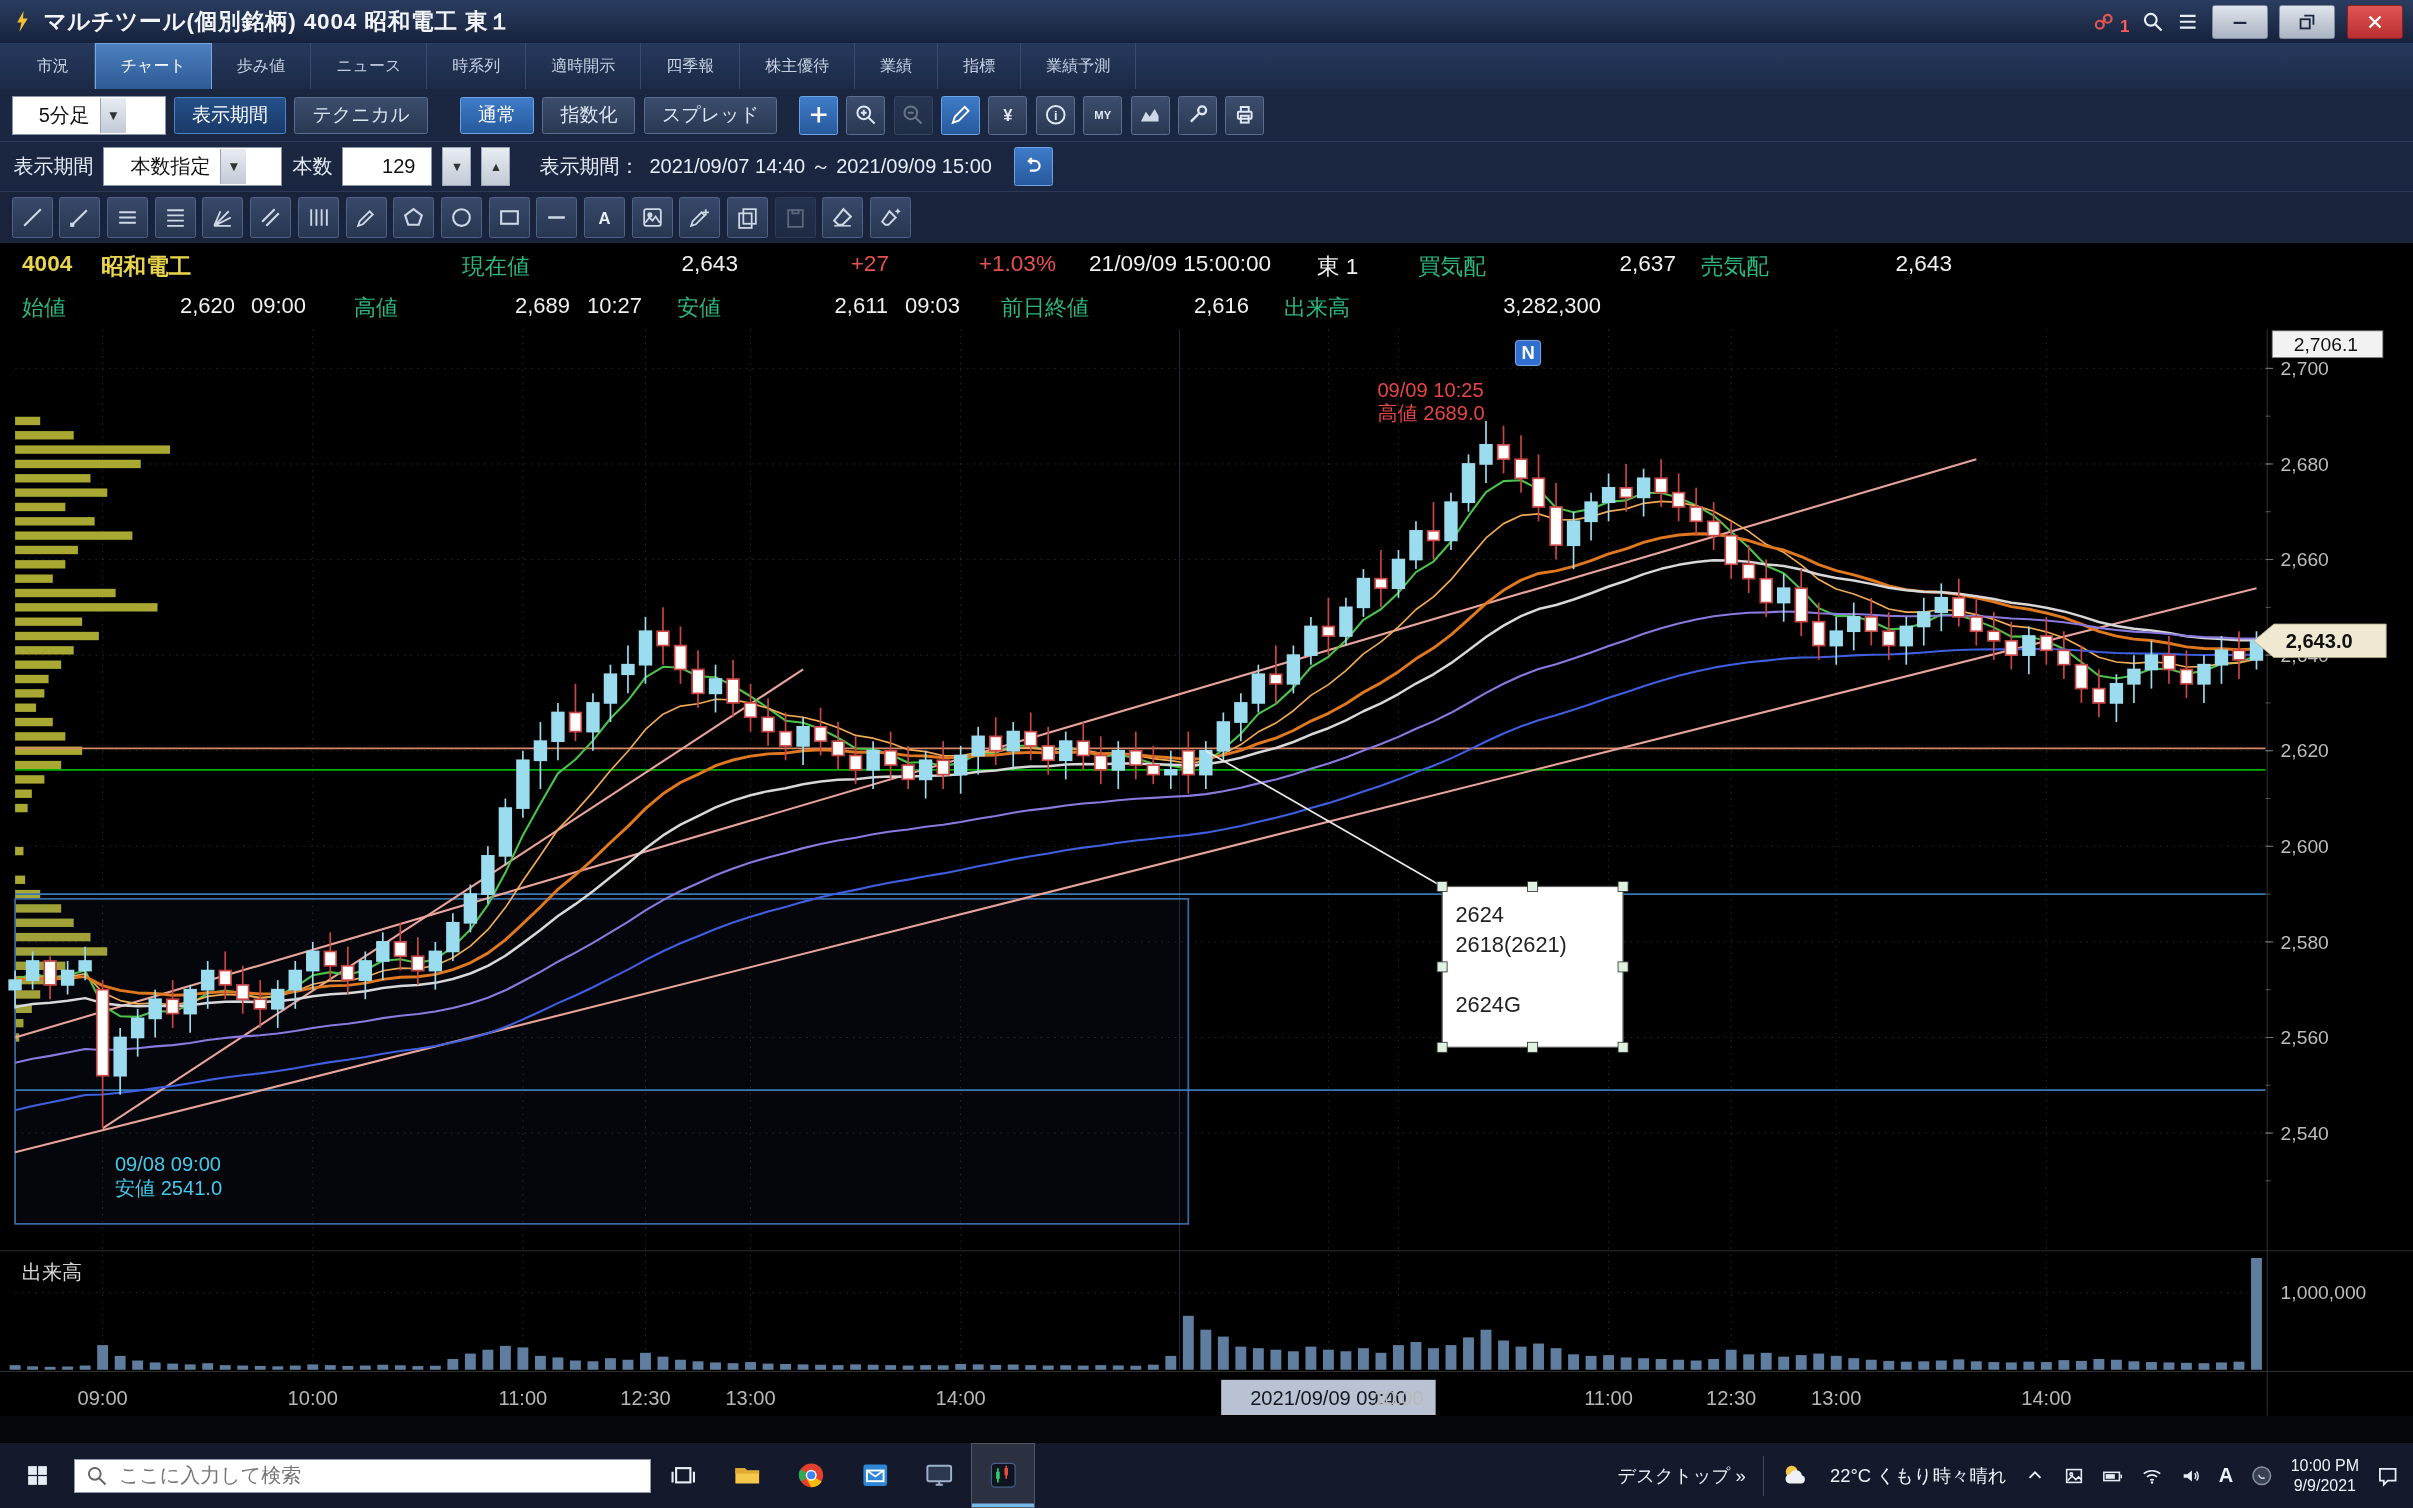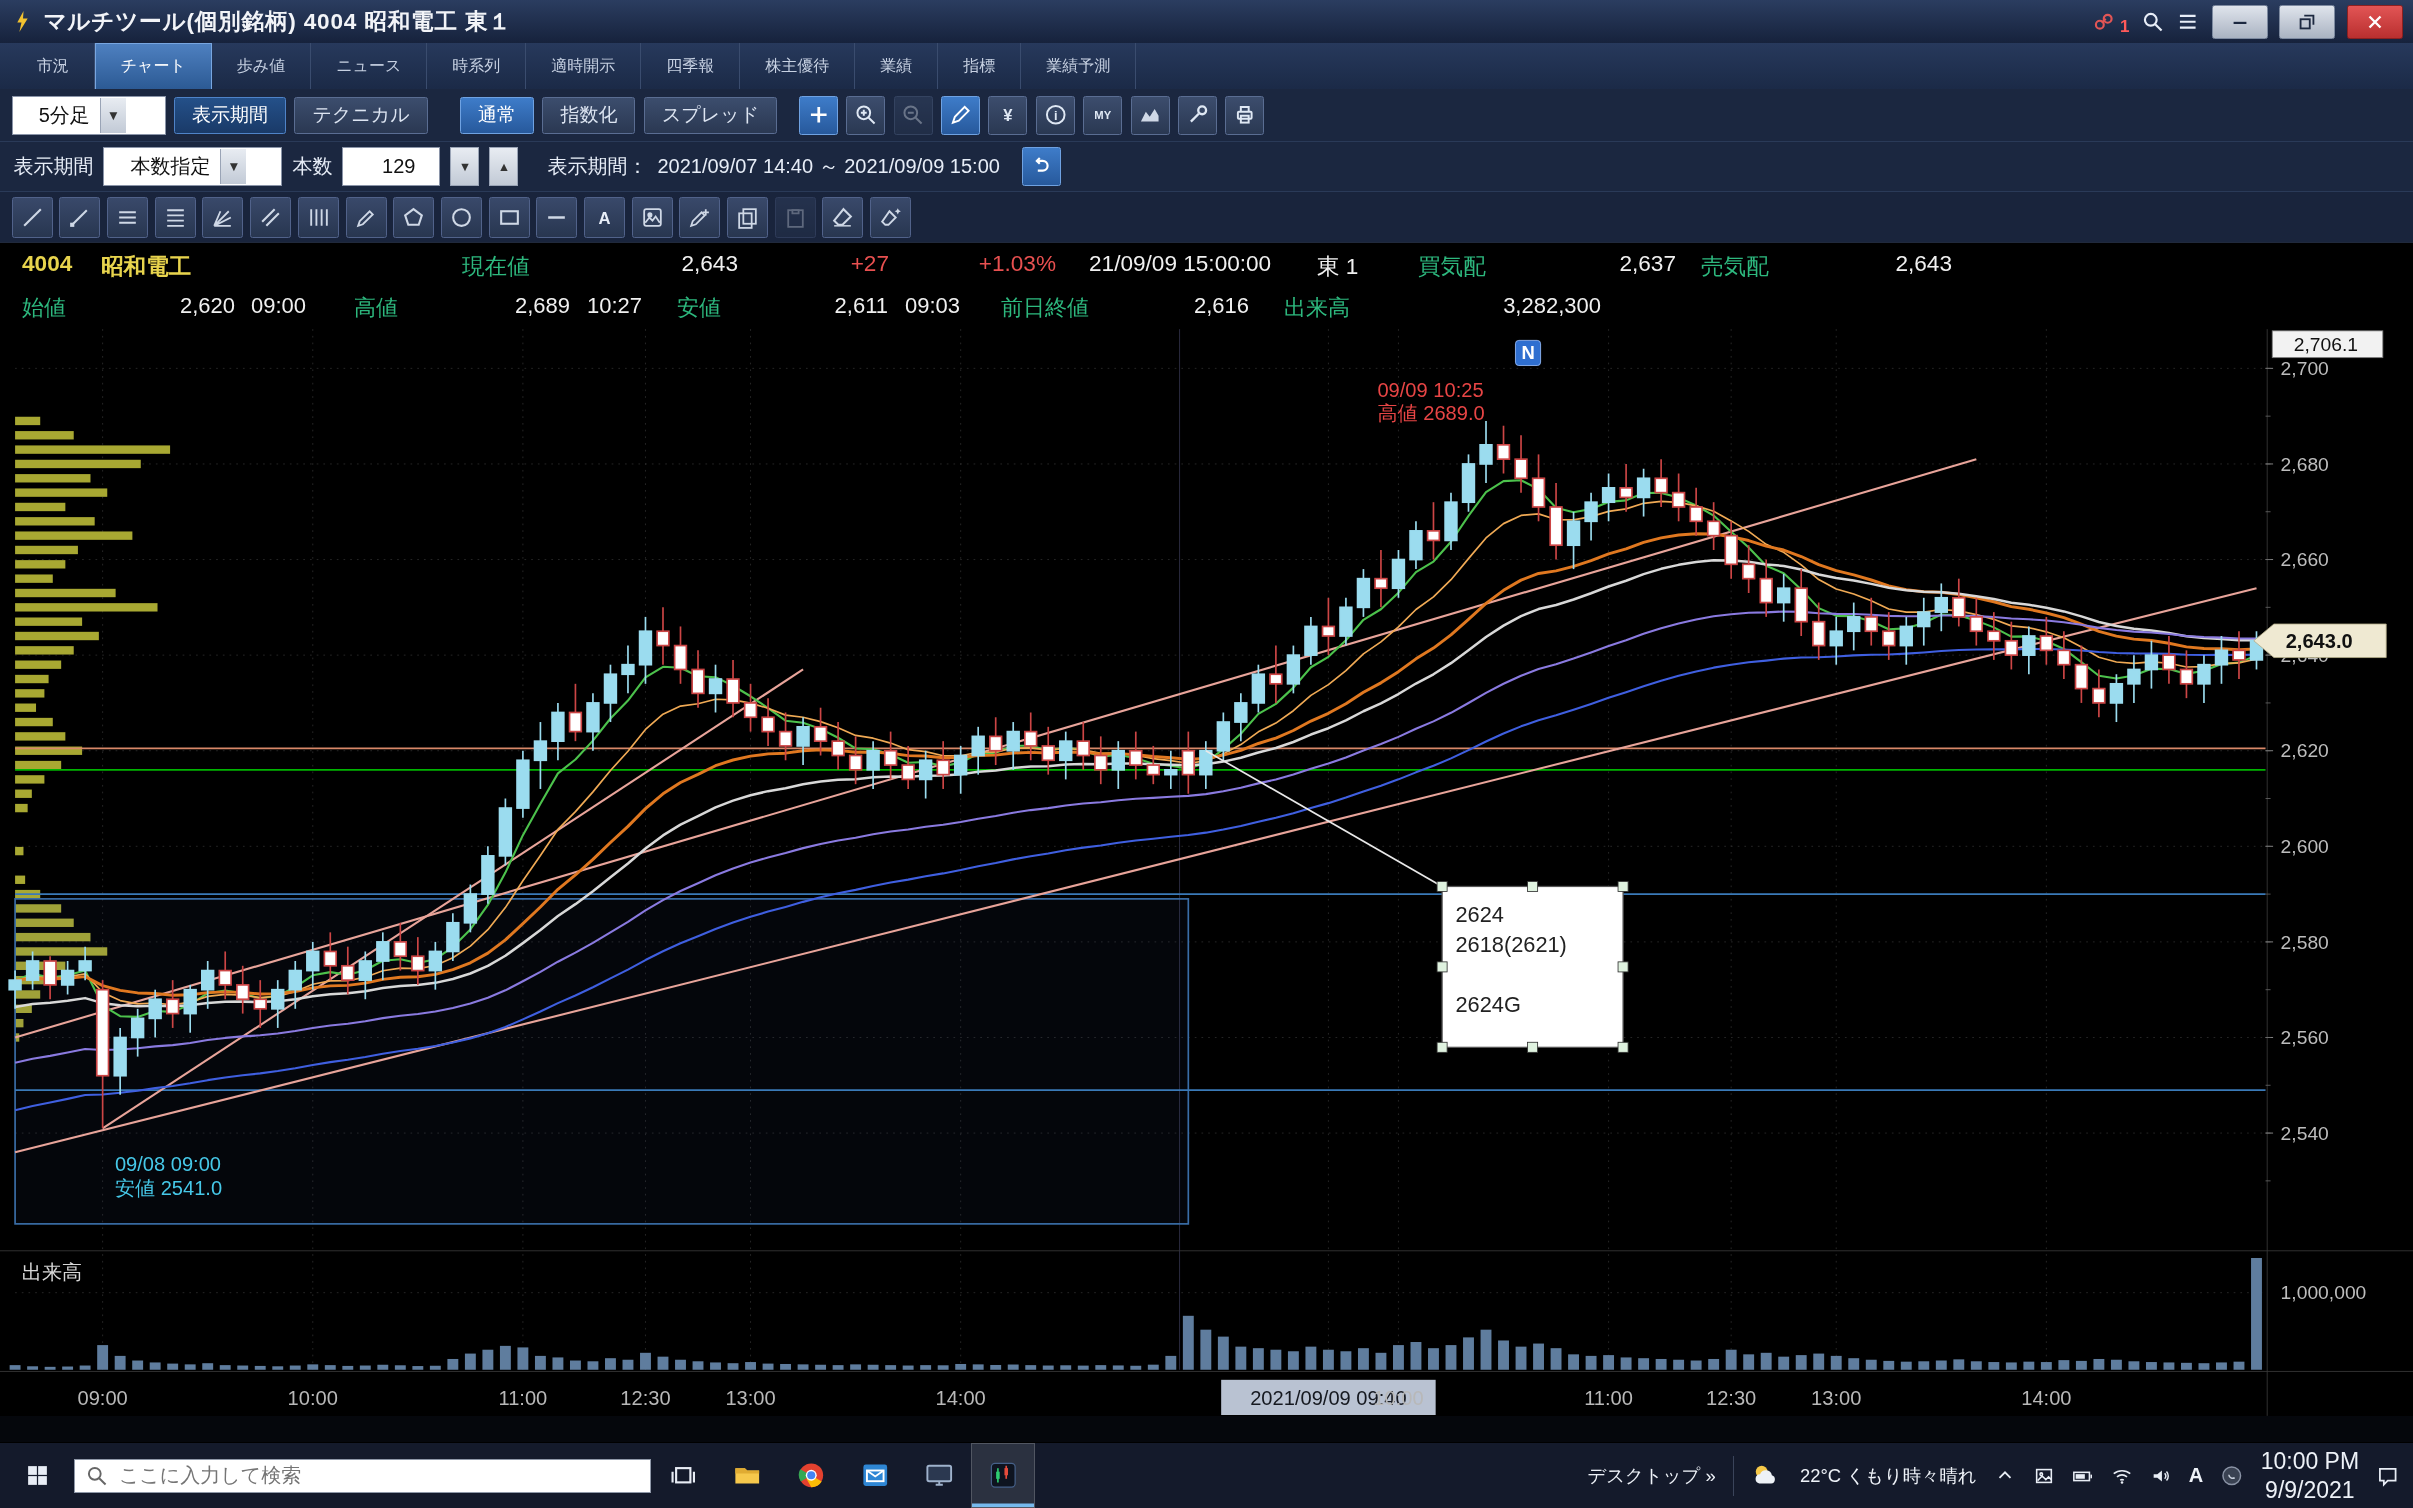--- a/index.html
+++ b/index.html
@@ -31,21 +31,21 @@
   .tbtn{height:37px;padding:0 17px;font-size:19px;color:#dde5f2;display:flex;align-items:center;
     background:linear-gradient(#3c4d6d,#2a3852);border:0.8px solid #5a6d92;border-radius:2.5px;}
   .tbtn.pressed{background:linear-gradient(#245089,#1a3a68);border-color:#4f83c8;color:#fff;}
   .tbtn.blue{background:linear-gradient(#3e7cc9,#27599c);border-color:#6fa2e2;color:#fff;}
   .tb-ic{width:37px;height:37px;display:flex;align-items:center;justify-content:center;
     background:linear-gradient(#3c4d6d,#2a3852);border:0.8px solid #5a6d92;border-radius:2.5px;}
   .tb-ic.primary{background:linear-gradient(#3e7cc9,#27599c);border-color:#6fa2e2;}
   .tb-ic.disabled{opacity:.4;}
   .lbl{color:#e7edf7;font-size:20px;}
   .numbox{height:37px;width:72px;background:#fff;border:0.8px solid #8a94a8;font-size:20px;color:#111;
-    display:flex;align-items:center;justify-content:flex-end;padding-right:24px;}
+    display:flex;align-items:center;justify-content:flex-end;padding-right:16px;}
   .spin{width:27px;height:37px;background:linear-gradient(#e8ecf2,#c2cad6);border:0.8px solid #9aa4b6;
     display:flex;align-items:center;justify-content:center;font-size:12.6px;color:#333;}
   .dbtn{width:39px;height:39px;display:flex;align-items:center;justify-content:center;
     background:linear-gradient(#39496а,#283650);border:0.8px solid #51628a;border-radius:2.5px;}
   .dbtn{background:linear-gradient(#39496a,#283650);}
   .dbtn.disabled{opacity:.38;}
   
   .quote1{position:absolute;top:242px;left:0;width:2413px;height:44px;background:#000;border-top:0.8px solid #20293c;}
   .quote2{position:absolute;top:287px;left:0;width:2413px;height:42px;background:#000;}
   .q{position:absolute;top:8.4px;font-size:22.6px;color:#f0f0f0;white-space:nowrap;}
@@ -59,21 +59,21 @@
   svg{font-family:"Liberation Sans","DejaVu Sans",sans-serif;}
   
   .taskbar{position:absolute;bottom:0;left:0;width:2413px;height:65px;background:#141a2b;display:flex;align-items:center;border-top:0.8px solid #000;}
   .tk-start{width:74px;height:65px;display:flex;align-items:center;justify-content:center;}
   .tk-search{width:577px;height:34px;background:#fff;border:0.8px solid #8f98a8;display:flex;align-items:center;padding:0 10px;gap:8.4px;box-sizing:border-box;}
   .tk-search input{border:none;outline:none;font-size:20px;color:#444;width:469px;background:transparent;font-family:inherit;}
   .tk-app{width:64px;height:65px;display:flex;align-items:center;justify-content:center;position:relative;}
   .tk-app.active{background:rgba(255,255,255,.10);box-shadow:inset 0 -3.4px 0 #76b9ed;border:0.8px solid rgba(255,255,255,.18);box-sizing:border-box;}
   .tk-right{margin-left:auto;display:flex;align-items:center;gap:17px;padding-right:13.4px;}
   .tk-text{color:#eef2f8;font-size:18.4px;white-space:nowrap;}
-  .tk-clock{color:#eef2f8;font-size:23px;text-align:center;line-height:1.25;}
+  .tk-clock{color:#eef2f8;font-size:16px;text-align:center;line-height:1.25;}
   .tk-weather{display:flex;align-items:center;gap:21px;}
   .tk-ime{color:#eef2f8;font-size:20px;font-weight:bold;}
   .vsep{width:0.8px;height:40px;background:#3a445a;}
 </style>
 </head>
 <body>
 
 <div class="titlebar">
   <span id="i-bolt">
       <svg class="ic" width="25" height="25" viewBox="0 0 24 24">

